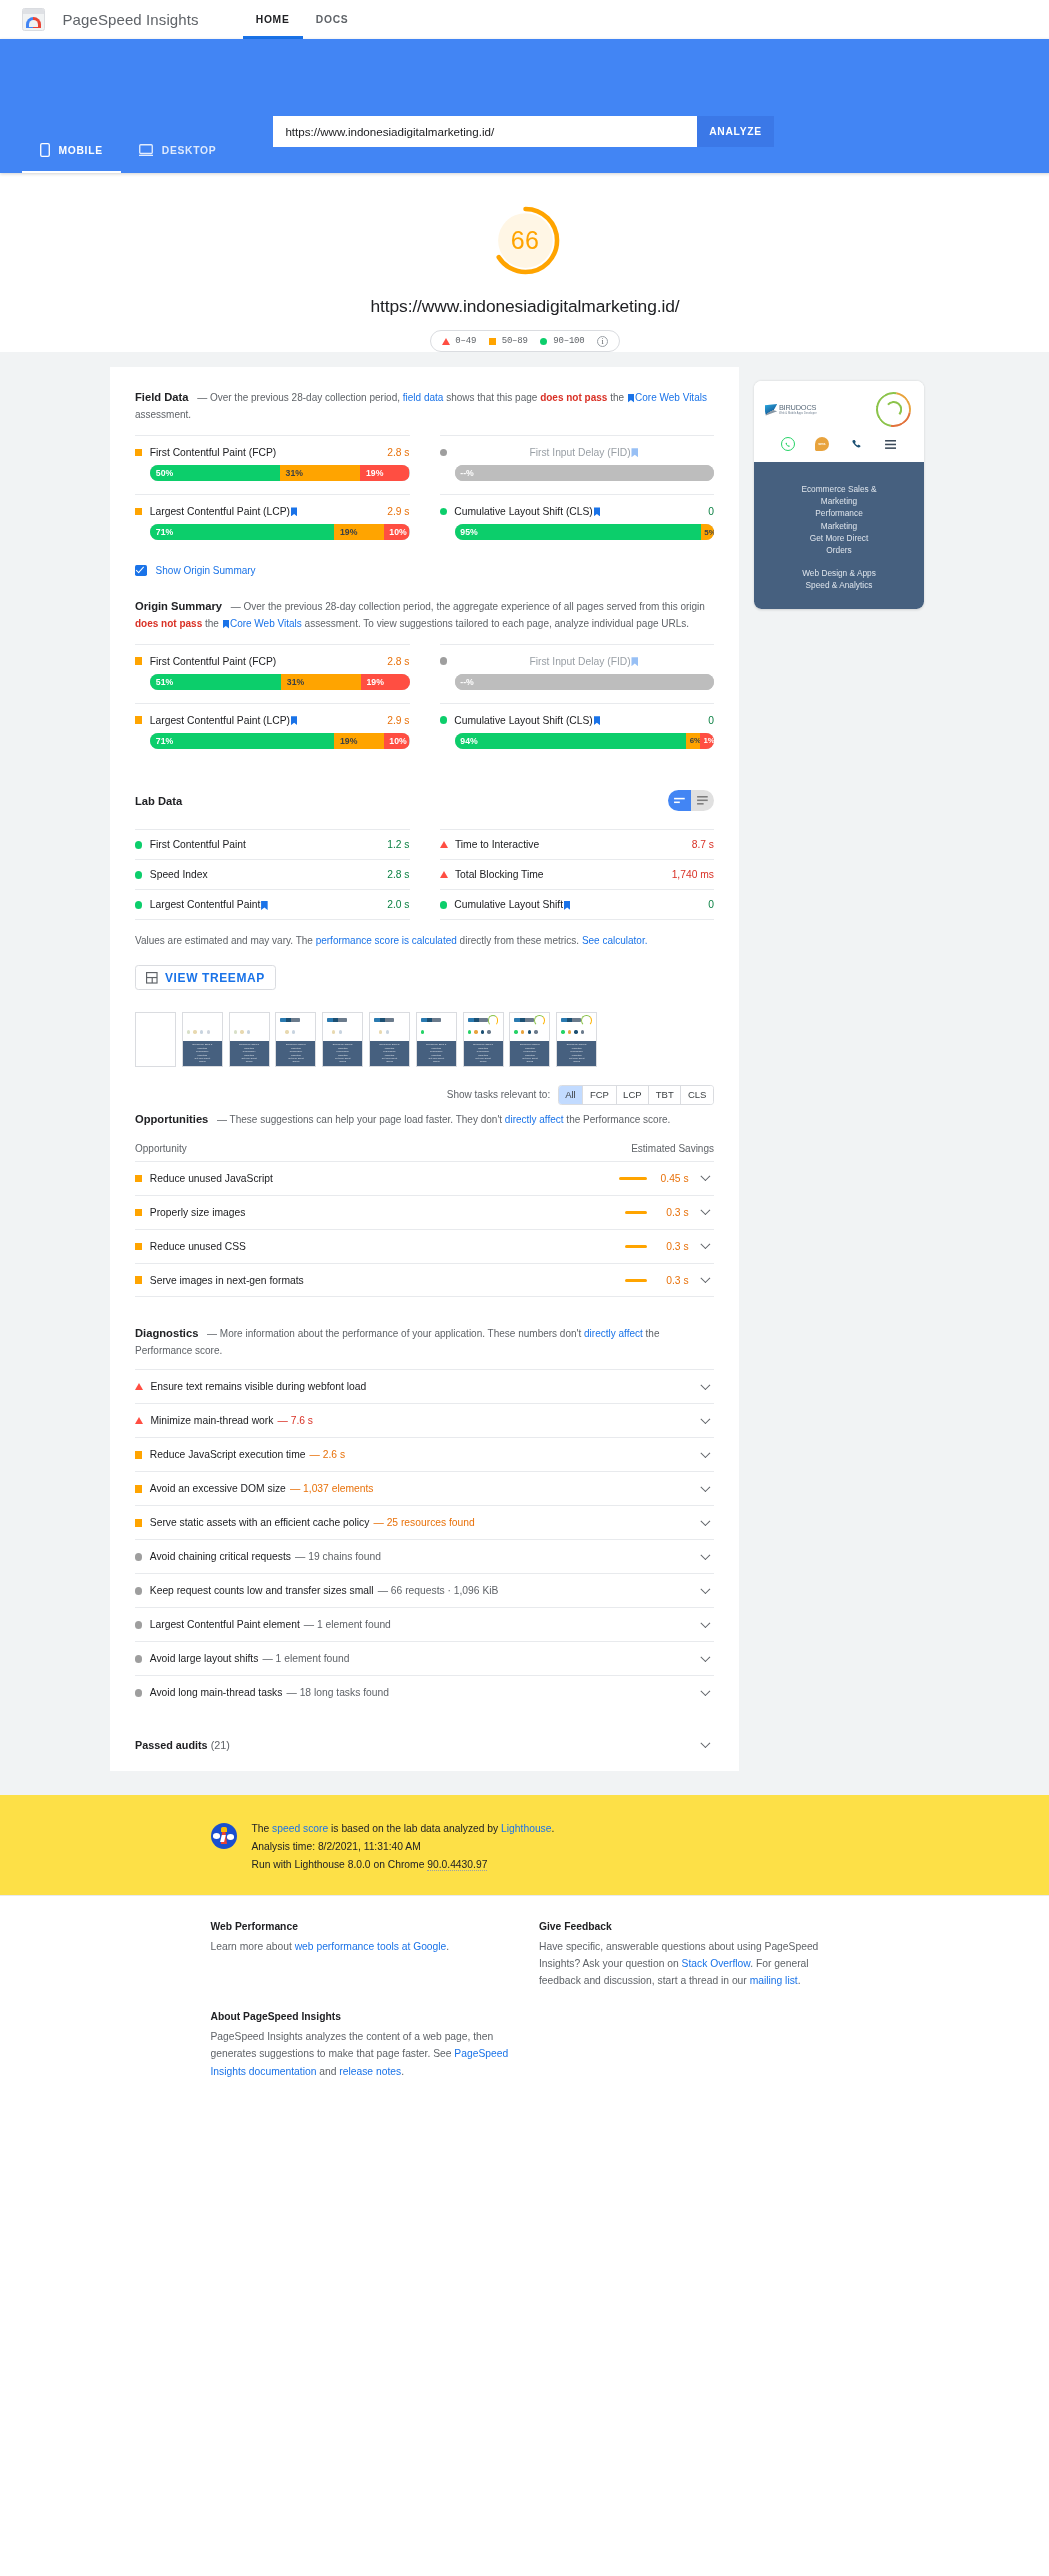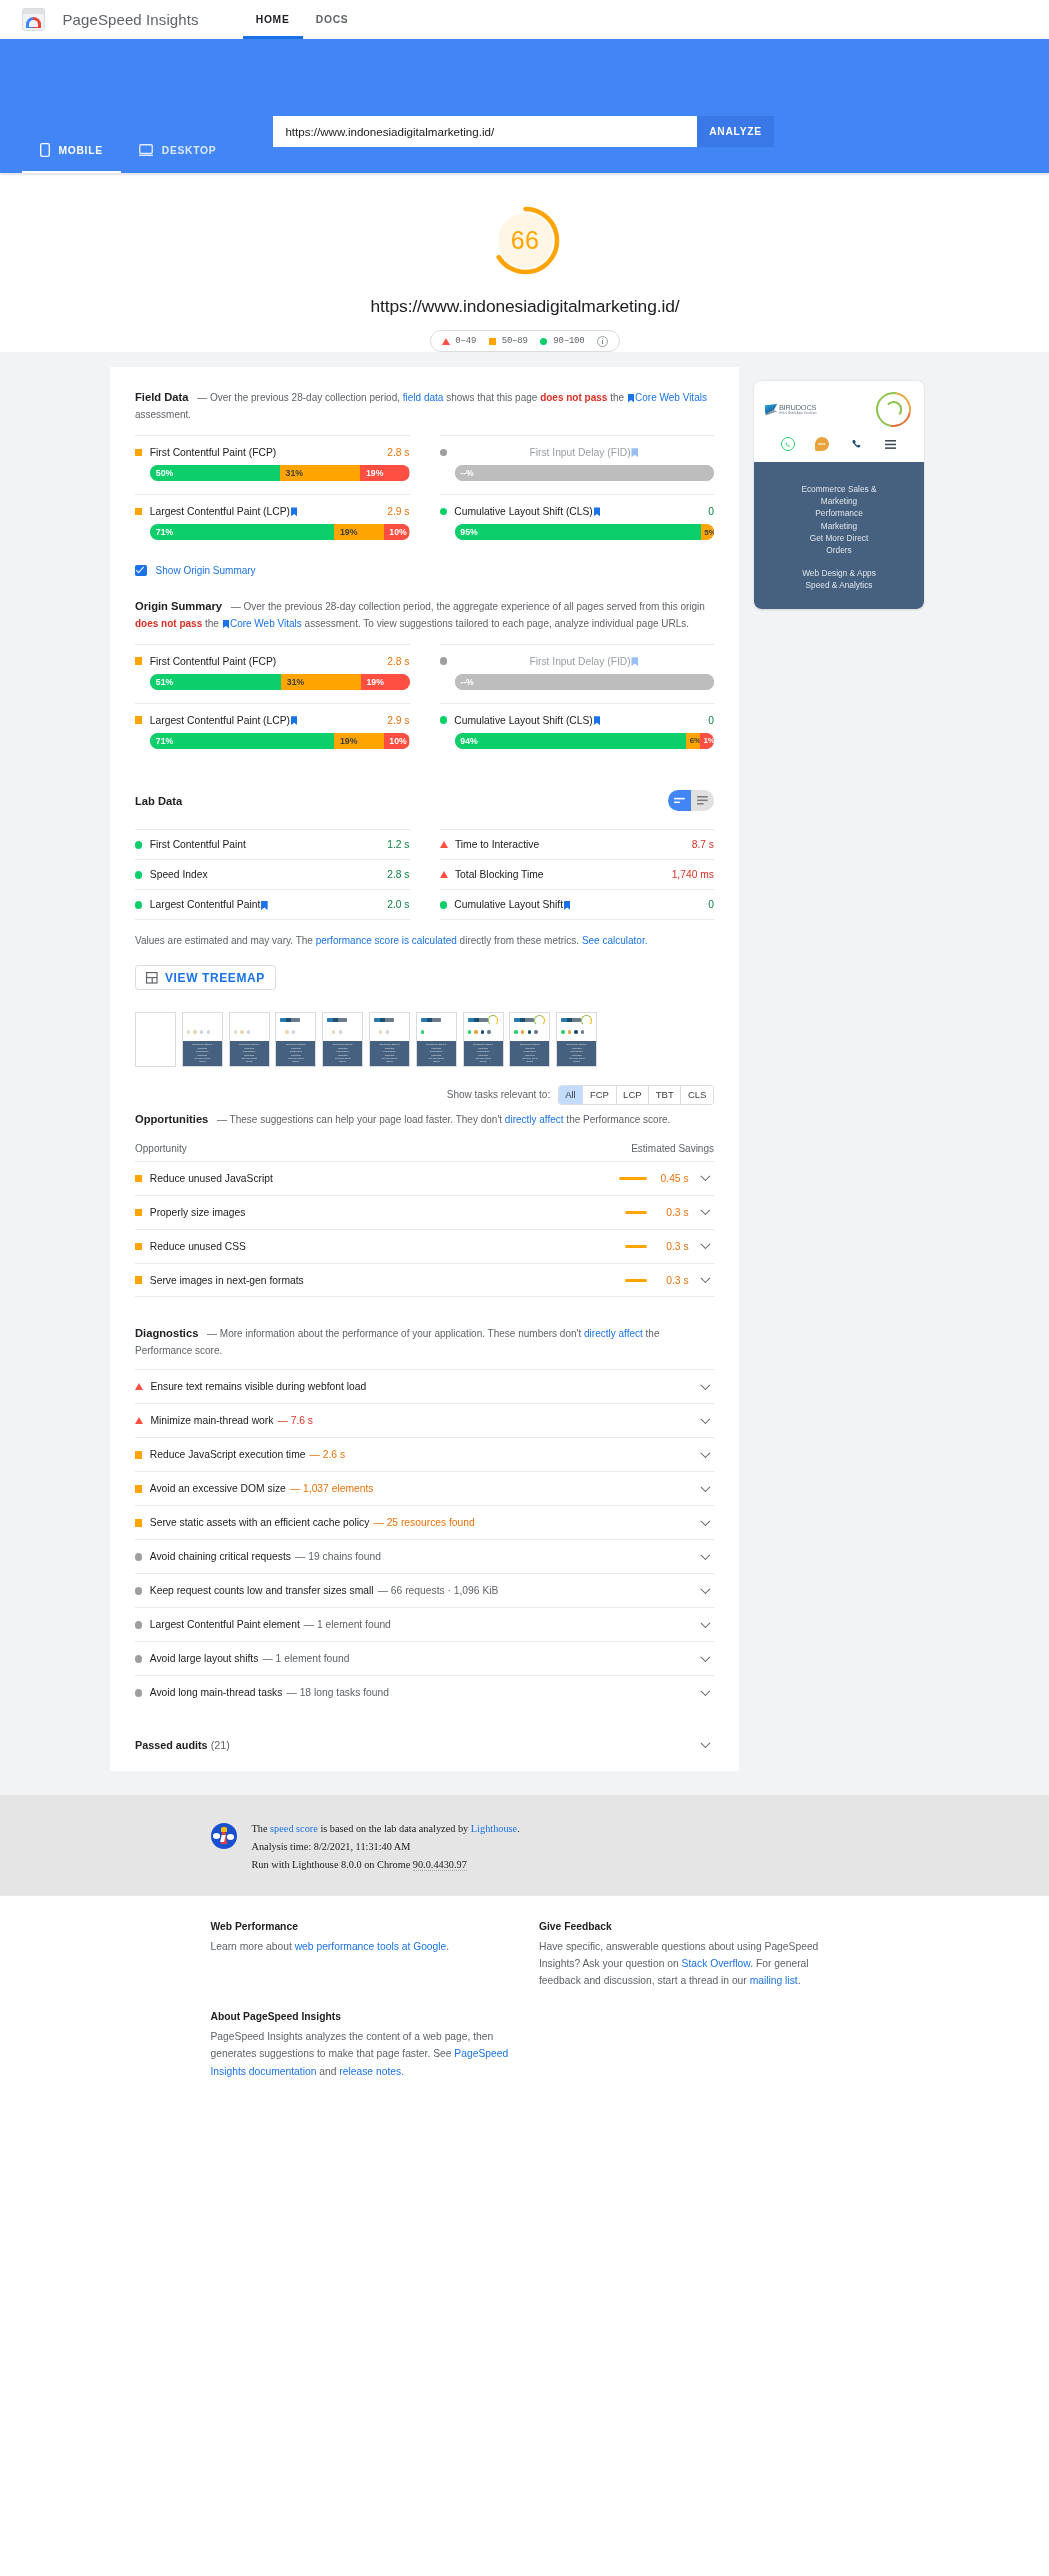--- a/index.html
+++ b/index.html
@@ -424,21 +424,21 @@
   .passed-row {
     display: flex; align-items: center; justify-content: space-between;
     margin-top: 30px;
     font-size: 10.8px;
     cursor: pointer;
   }
   .passed-row b { font-weight: bold; }
   .passed-row .cnt { color: #5f6368; font-weight: normal; }
 
   
-  .lh-wrap { background: #e5e5e5; padding: 25px 0 21.5px; border-top: 0.8px solid #f1f3f4; font-family: Liberation Serif, serif; }
+  .lh-wrap { background: #fde047; padding: 25px 0 21.5px; border-top: 0.8px solid #f1f3f4; }
   .lh-inner { width: 629px; margin: 0 auto; display: flex; padding-left: 0px; }
   .lh-icon {
     width: 26px; height: 26px; border-radius: 50%;
     background: #1a4fcf;
     position: relative; flex: 0 0 auto; margin-right: 15px; margin-top: 2.5px;
     overflow: hidden;
   }
   .lh-icon .body {
     position: absolute; left: 10px; top: 5.8px; width: 6.6px; height: 15.7px;
     background: #ea4335;

